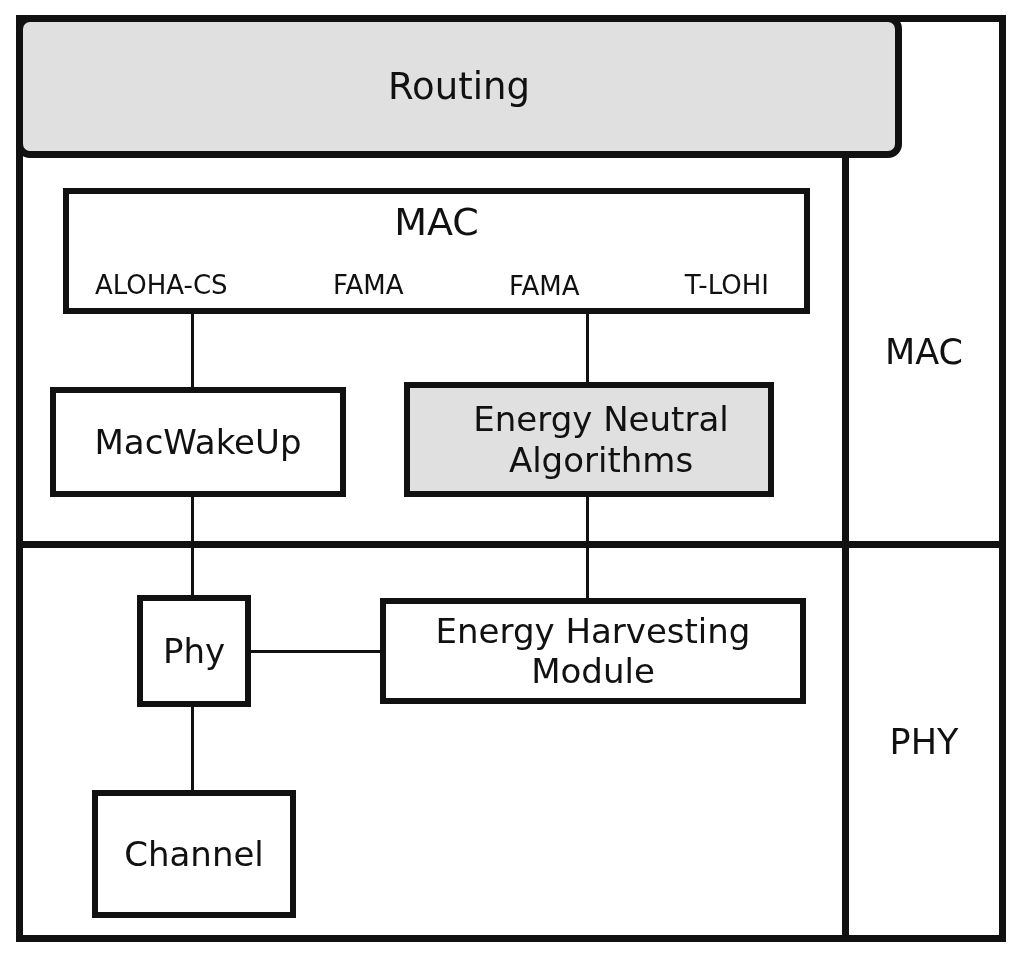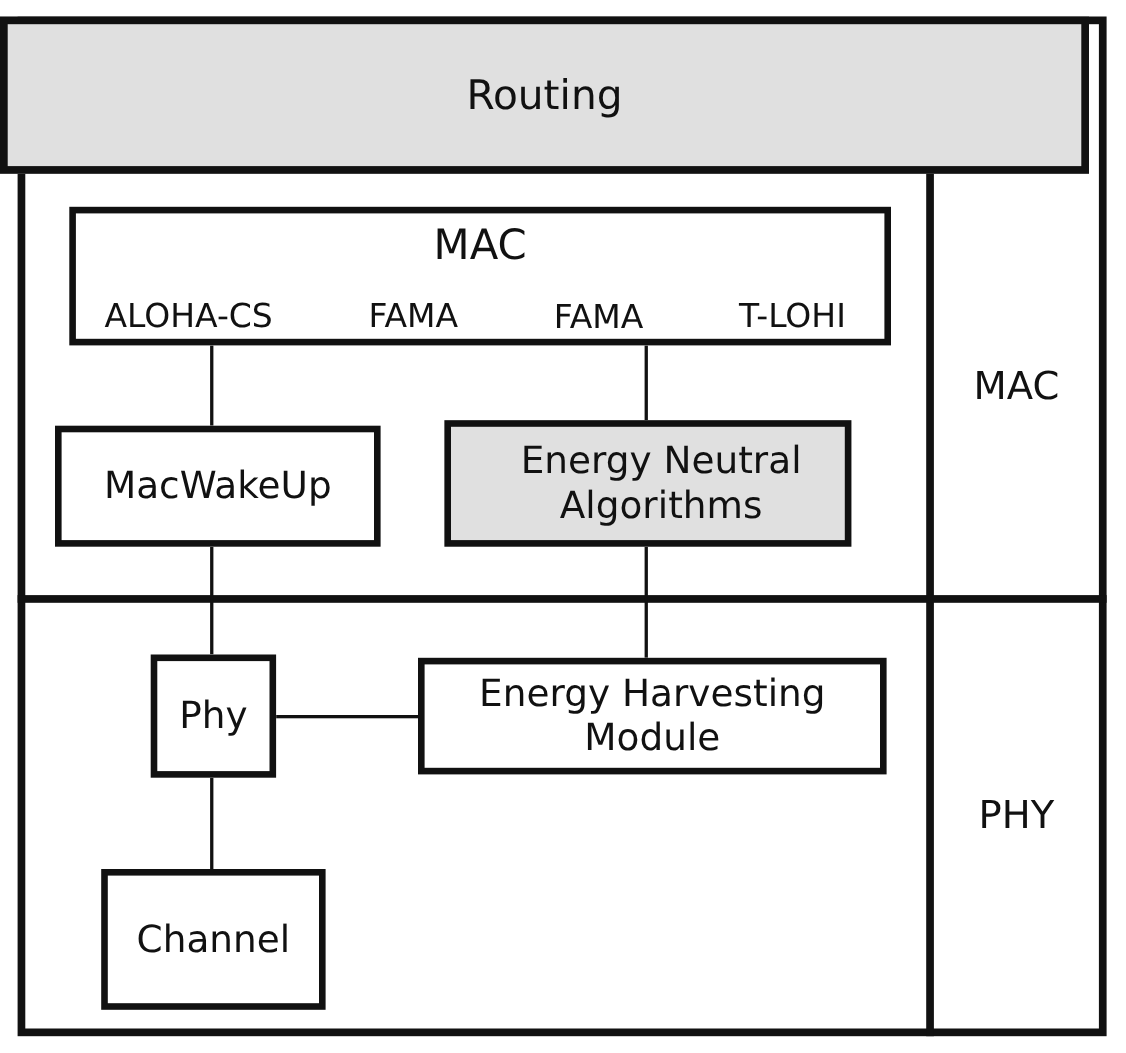--- a/index.html
+++ b/index.html
@@ -34,30 +34,30 @@
     border: 7px solid #111;
     background: transparent;
   }
   .line {
     position: absolute;
     background: #111;
   }
   .gray { background: #e0e0e0; }
 
   #outer-frame    { left: 16px; top: 15px; width: 990px; height: 927px; }
-  #routing-box    { left: 0; top: 15px; width: 990px; height: 143px; border-width: 7px; font-size: 37px; }
+  #routing-box    { left: 16px; top: 15px; width: 886px; height: 143px; border-width: 7px; font-size: 37px; border-radius: 14px; }
   #vert-divider   { left: 842px; top: 158px; width: 7px;  height: 784px; }
   #mid-divider    { left: 16px;  top: 541px; width: 990px; height: 7px; }
 
   #mac-box        { left: 63px; top: 188px; width: 747px; height: 126px; display: block; }
   #mac-box-title  { margin-top: 8px; text-align: center; font-size: 38px; line-height: 1.1; }
   #mac-protocols  {
     display: flex; justify-content: space-between;
     padding: 0 35px 0 26px; margin-top: 26px;
-    font-size: 30px;
+    font-size: 26px;
   }
   #protocol-fama  { position: relative; top: 1px; }
 
   #macwakeup-box  { left: 50px;  top: 387px; width: 296px; height: 110px; font-size: 34px; }
   #ena-box        { left: 404px; top: 382px; width: 370px; height: 115px; font-size: 34px; line-height: 1.18; padding-left: 24px; }
   #phy-box        { left: 137px; top: 595px; width: 114px; height: 112px; font-size: 34px; }
   #ehm-box        { left: 380px; top: 598px; width: 426px; height: 106px; font-size: 34px; line-height: 1.18; }
   #channel-box    { left: 92px;  top: 790px; width: 204px; height: 128px; font-size: 34px; }
 
   .wrap-label { max-width: 320px; }

